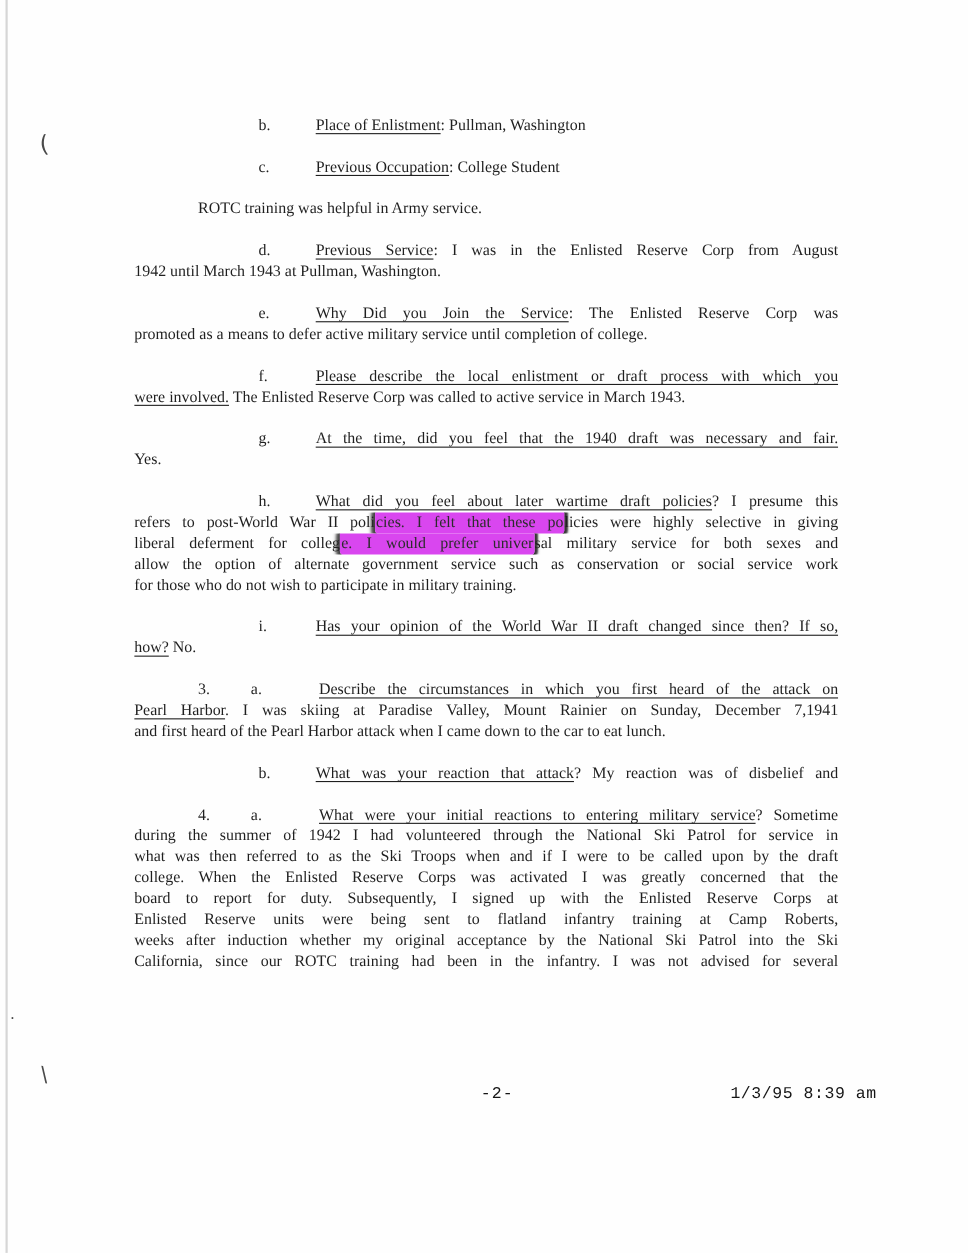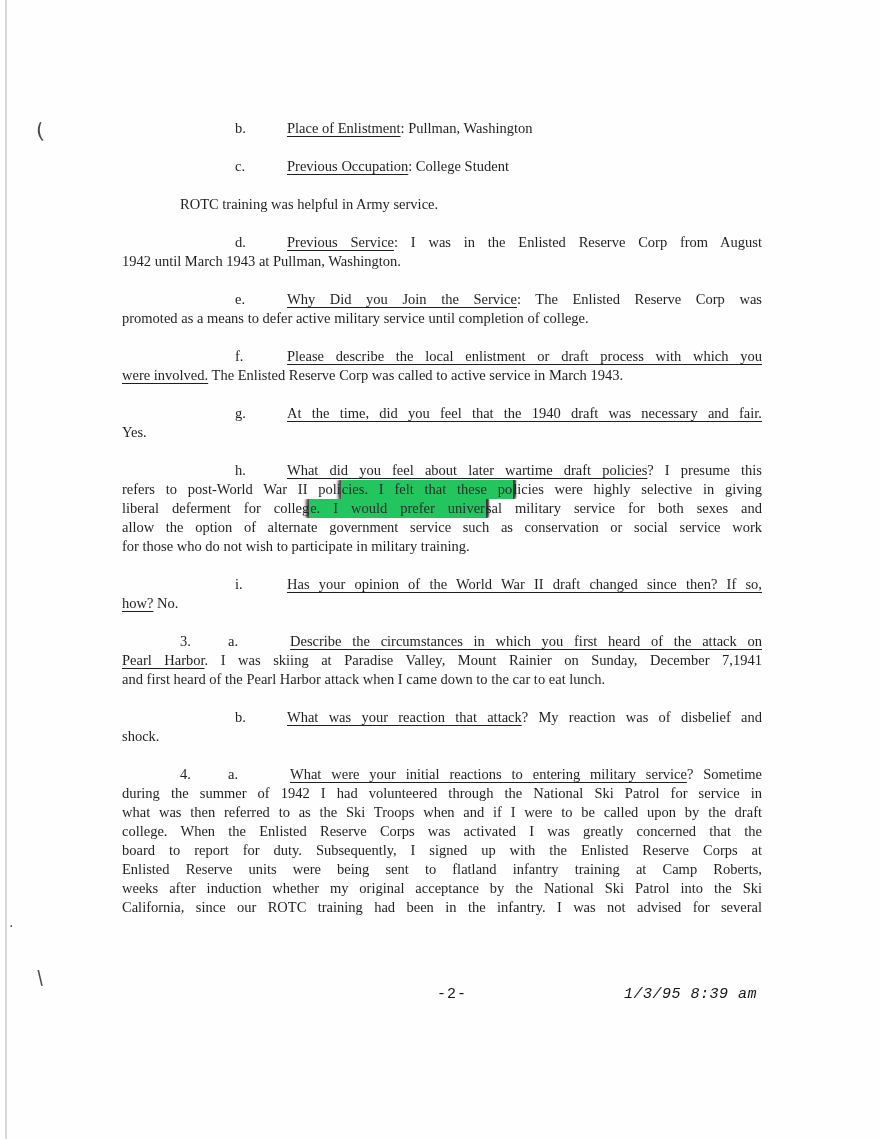--- a/index.html
+++ b/index.html
@@ -18,53 +18,53 @@
   }
   .scan-edge {
     position: absolute;
     left: 5px; top: 0;
     width: 2px; height: 1139px;
     background: #cccccc;
     opacity: .8;
   }
   .doc-body {
     position: absolute;
-    left: 122px; top: 119px;
+    left: 122px; top: 105px;
     width: 640px;
     color: #1f1f1f;
     font-family: "Liberation Serif", serif;
     font-size: 14.5px;
     line-height: 19px;
   }
   .para { margin: 0 0 19px 0; }
   .doc-body .para:nth-child(9) { margin-top: 14px; } 
   .line { text-align: justify; overflow: hidden; height: 19px; }
   .line.fill { text-align-last: justify; }
   .tab { display: inline-block; vertical-align: baseline; }
   .u {
     text-decoration: underline;
     text-decoration-thickness: 1px;
     text-underline-offset: 2.5px;
   }
   .redact {
-    background: #22c55e;
+    background: #d946ef;
     color: #2c2c2c;
     padding: 4px 1px 3px;
     border-radius: 4px;
     box-shadow: 2px 0 2px 1px rgba(32,32,32,.9), -2px 1px 3px 1px rgba(38,38,38,.85);
   }
   .footer-text {
     position: absolute;
     top: 986px;
     font-family: "Liberation Mono", monospace;
     font-size: 15px;
     color: #151515;
   }
   .page-number { left: 437px; letter-spacing: 1px; }
-  .timestamp   { left: 624px; letter-spacing: .5px; font-style: italic; }
+  .timestamp   { left: 664px; letter-spacing: .5px; }
   .mark {
     position: absolute;
     color: #4a4a4a;
     font-family: "DejaVu Sans", sans-serif;
   }
   .mark-paren { left: 36px; top: 119px; font-size: 21px; transform: rotate(-6deg); }
   .mark-dot { left: 9px; top: 914px; font-size: 14px; }
   .mark-backslash { left: 37px; top: 966px; font-size: 19px; transform: rotate(4deg); }
 </style>
 </head>
@@ -114,21 +114,20 @@
         <div class="line fill"><span class="tab" style="width: 113px;"></span><span class="tab" style="width: 52px;">i.</span><span class="u">Has your opinion of the World War II draft changed since then? If so,</span></div>
         <div class="line"><span class="u">how?</span><span>  No.</span></div>
       </div>
       <div class="para">
         <div class="line fill"><span class="tab" style="width: 58px;"></span><span class="tab" style="width: 48px;">3.</span><span class="tab" style="width: 62px;">a.</span><span class="u">Describe the circumstances in which you first heard of the attack on</span></div>
         <div class="line fill"><span class="u">Pearl Harbor</span><span>.  I was skiing at Paradise Valley, Mount Rainier on Sunday, December 7,1941</span></div>
         <div class="line"><span>and first heard of the Pearl Harbor attack when I came down to the car to eat lunch.</span></div>
       </div>
       <div class="para">
         <div class="line fill"><span class="tab" style="width: 113px;"></span><span class="tab" style="width: 52px;">b.</span><span class="u">What was your reaction that attack</span><span>?  My reaction was of disbelief and</span></div>
-        <div class="line"><span>shock.</span></div>
       </div>
       <div class="para">
         <div class="line fill"><span class="tab" style="width: 58px;"></span><span class="tab" style="width: 48px;">4.</span><span class="tab" style="width: 62px;">a.</span><span class="u">What were your initial reactions to entering military service</span><span>? Sometime</span></div>
         <div class="line fill"><span>during the summer of 1942 I had volunteered through the National Ski Patrol for service in</span></div>
         <div class="line fill"><span>what was then referred to as the Ski Troops when and if I were to be called upon by the draft</span></div>
         <div class="line fill"><span>college.  When the Enlisted Reserve Corps was activated I was greatly concerned that the</span></div>
         <div class="line fill"><span>board to report for duty.  Subsequently, I signed up with the Enlisted Reserve Corps at</span></div>
         <div class="line fill"><span>Enlisted Reserve units were being sent to flatland infantry training at Camp Roberts,</span></div>
         <div class="line fill"><span>weeks after induction whether my original acceptance by the National Ski Patrol into the Ski</span></div>
         <div class="line fill"><span>California, since our ROTC training had been in the infantry.  I was not advised for several</span></div>

